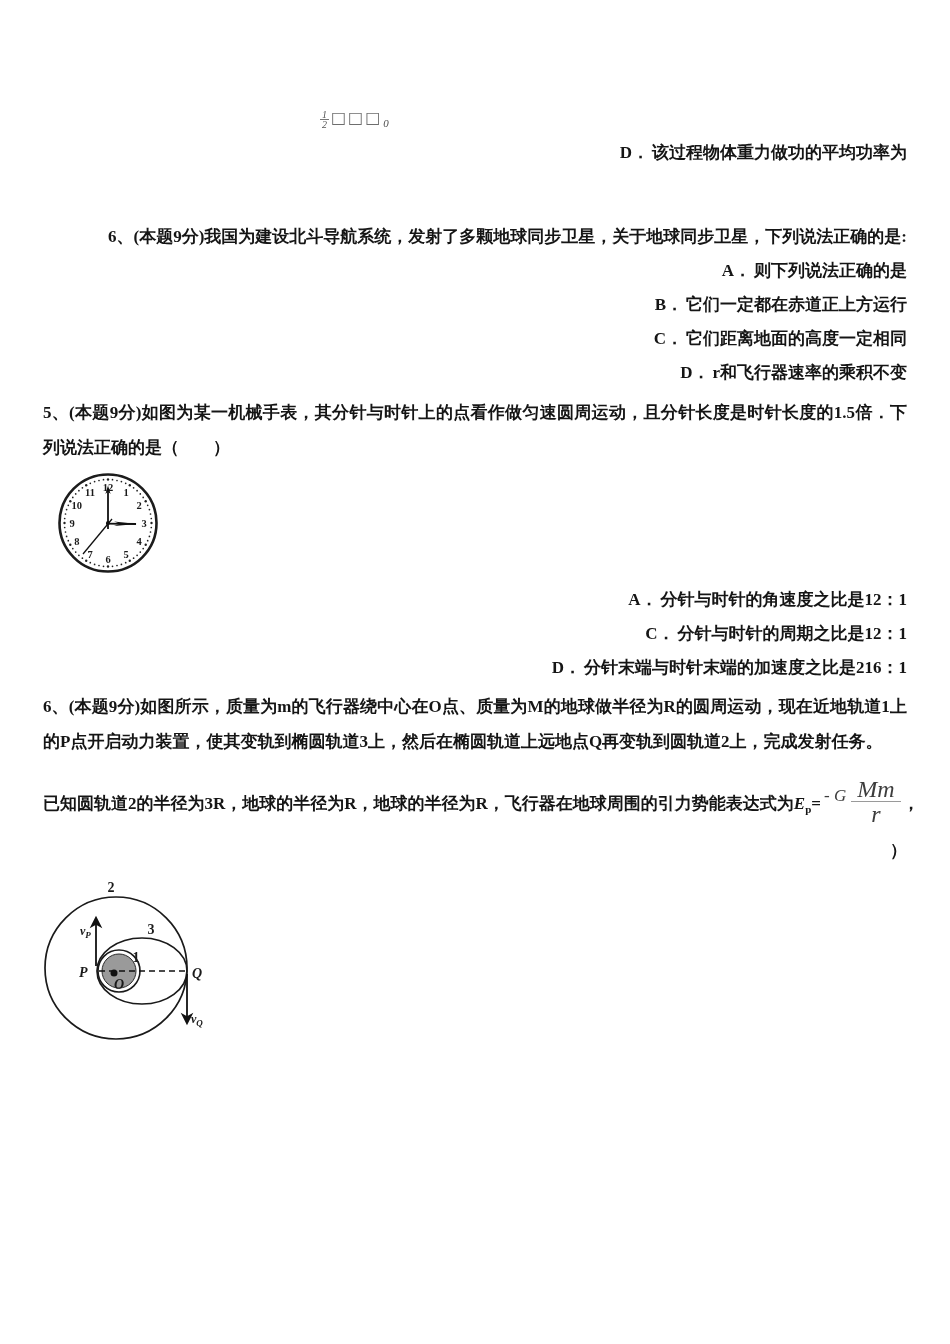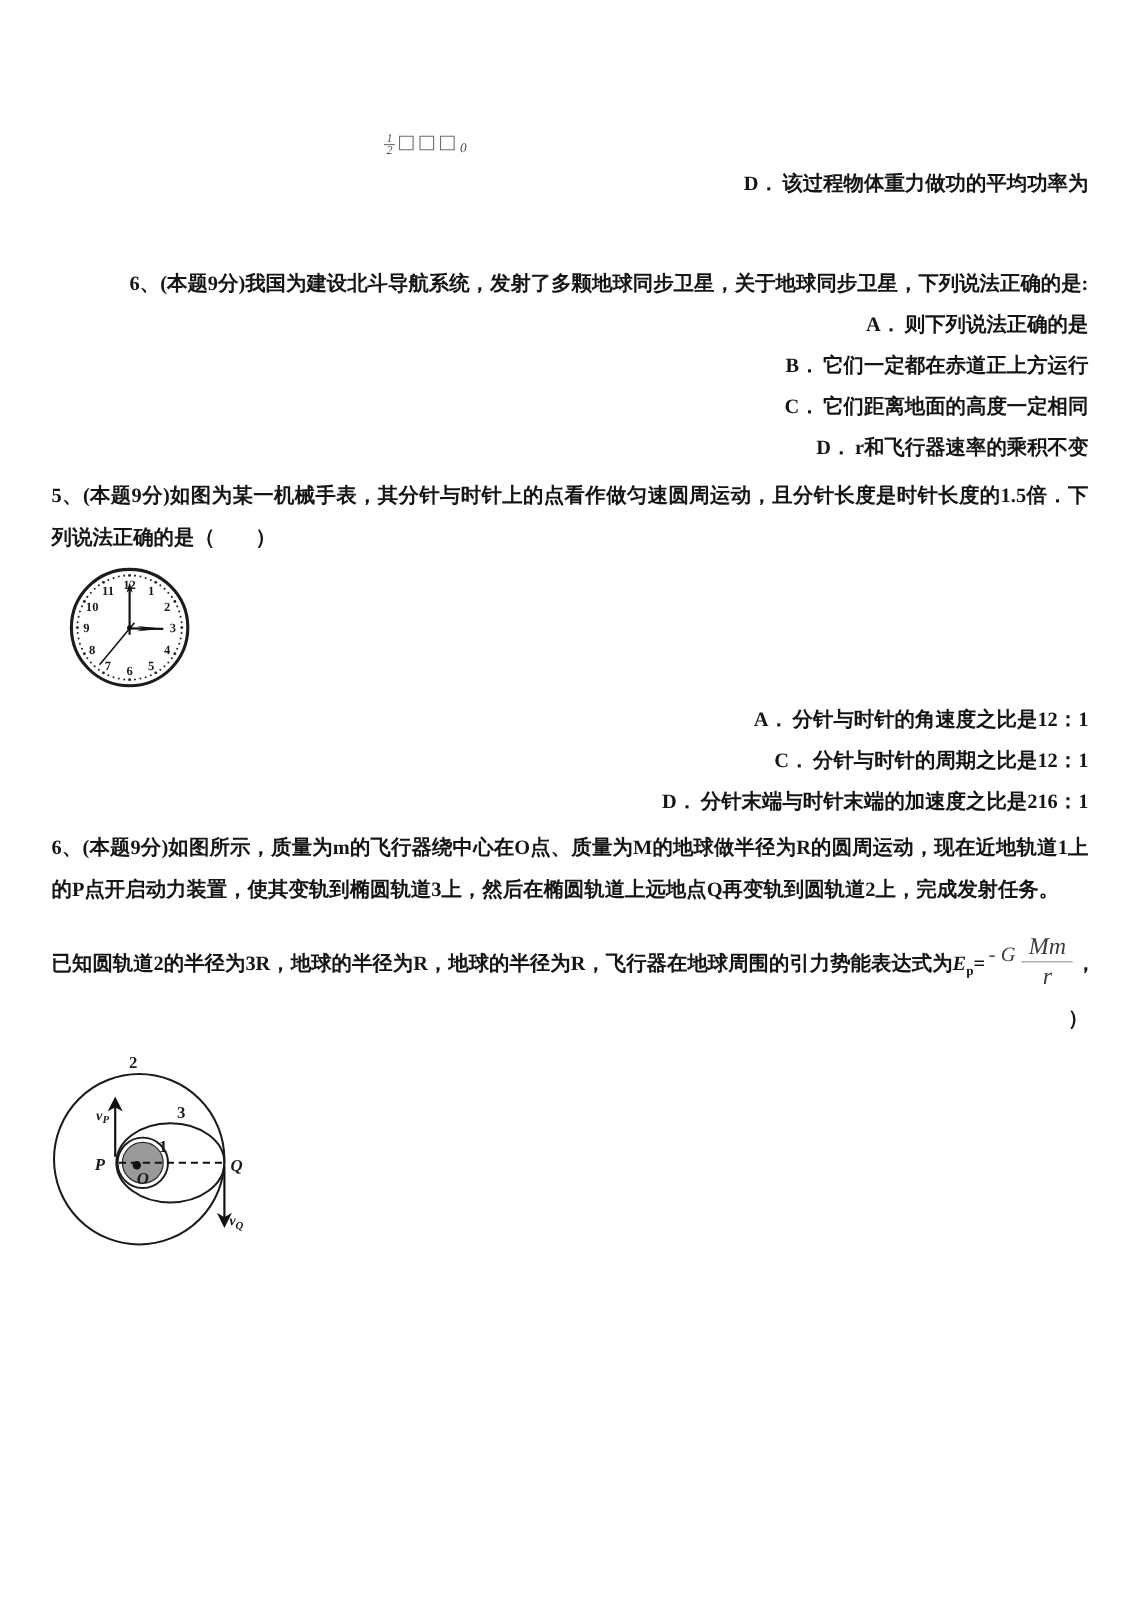--- a/index.html
+++ b/index.html
@@ -34,21 +34,21 @@
   .q7-stem{margin-top:5px;}
   .clock-fig{margin:6px 0 8px 13px;display:block;}
   .q8-stem{margin-top:4px;}
   .ep-line{margin-top:18px;line-height:34px;white-space:nowrap;}
   .ep-e{font-style:italic;}
   .ep-sub{font-size:11px;vertical-align:-4px;}
   .ep-formula{display:inline-block;vertical-align:middle;margin:0 2px 0 3px;
               font-weight:normal;color:#3d3d3d;}
   .neg-g{display:inline-block;vertical-align:top;font-style:italic;font-size:17px;
          margin-right:5px;transform:translateY(2px);}
-  .bigfrac{display:inline-block;text-align:center;font-style:italic;font-size:20px;}
+  .bigfrac{display:inline-block;text-align:center;font-style:italic;font-size:24px;}
   .bigfrac .num{display:block;line-height:24px;padding:0 6px;}
   .bigfrac .den{display:block;line-height:24px;border-top:1.5px solid #9a9a9a;padding:0 6px;}
   .q8-stem3{margin-top:16px;}
   .orbit-fig{margin:10px 0 0 -5px;display:block;}
 
   
   .cnum{font-family:"Liberation Serif","DejaVu Serif",serif;font-weight:bold;
         font-size:10.5px;text-anchor:middle;fill:#1a1a1a;}
   .onum{font-family:"Liberation Serif","DejaVu Serif",serif;font-weight:bold;
         font-size:14px;text-anchor:middle;fill:#1a1a1a;}

